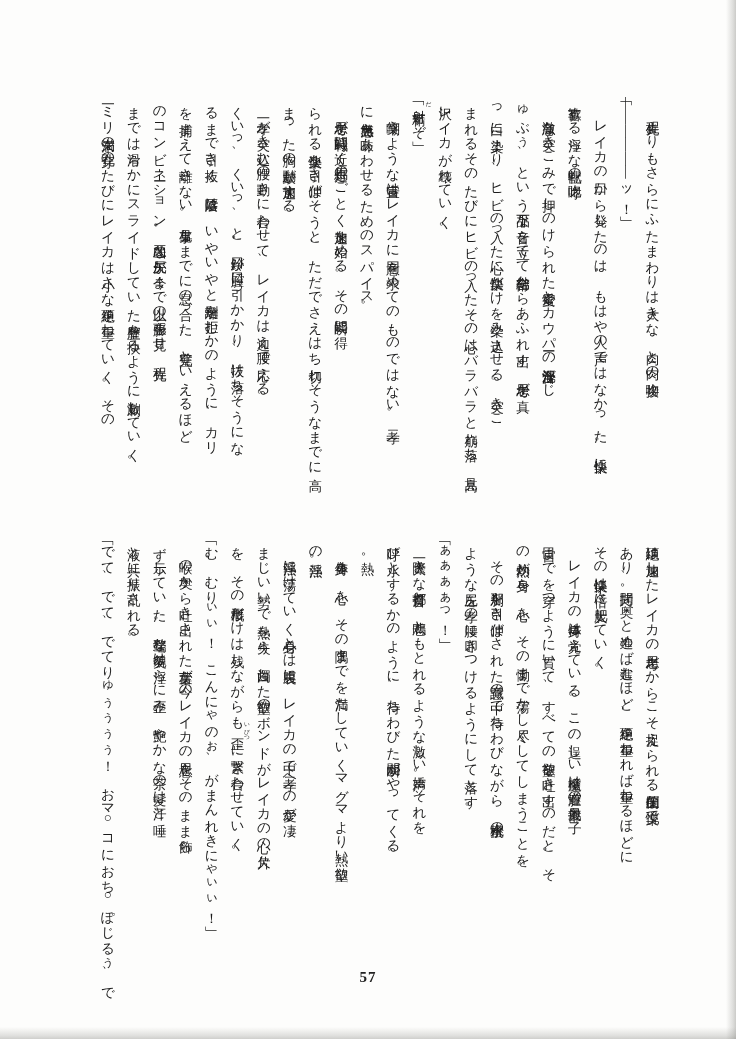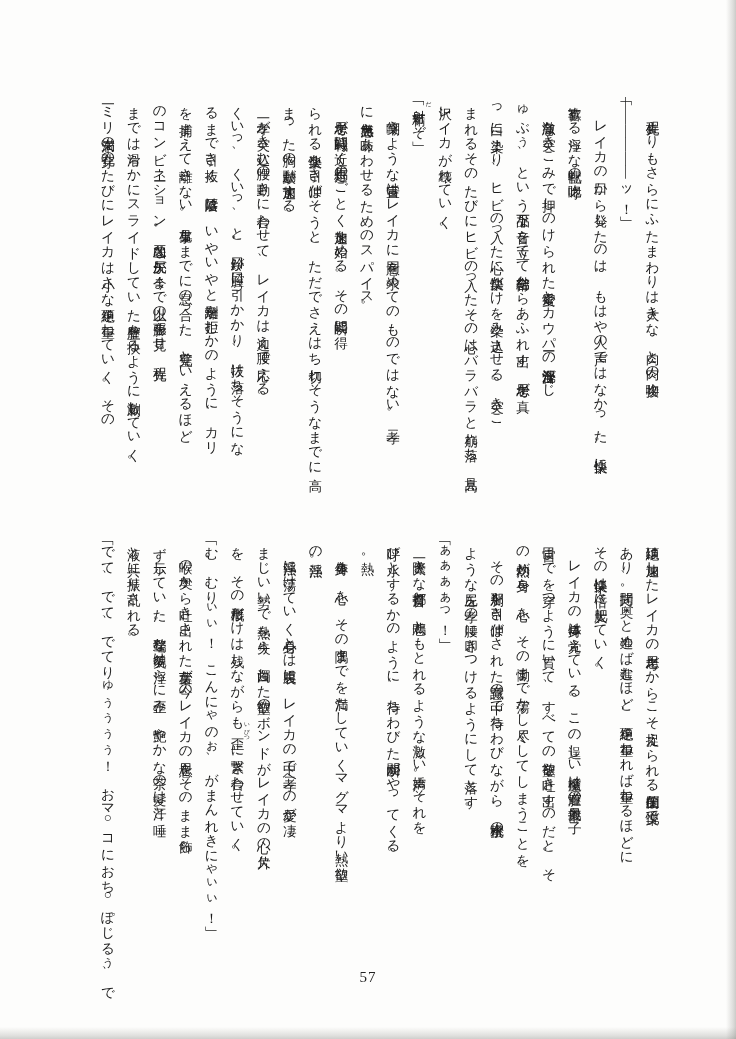--- a/index.html
+++ b/index.html
@@ -26,21 +26,21 @@
     color:#1c1c1c;
     text-align:left;
   }
   .tblock.upper{top:97px;height:418px;}
   .tblock.lower{top:537px;height:424px;}
   .tline{white-space:nowrap;}
   .tline.ind{text-indent:1em;}
   ruby rt{font-size:0.42em;letter-spacing:0;}
   .pagenum{
     position:absolute;top:969px;left:0;width:736px;
-    text-align:center;font-size:15px;letter-spacing:1px;color:#222;
+    text-align:center;font-size:15px;letter-spacing:1px;color:#222;font-weight:bold;
   }
 </style>
 </head>
 <body>
 
 <div class="sheet">
   <div class="tblock upper">
       <div class="tline ind">先程よりもさらにふたまわりは大きな、肉と肉の接吻。</div>
       <div class="tline">「――――――ッ！」</div>
       <div class="tline ind">レイカの口から発したのは、もはや人の声ではなかった。快楽に</div>

